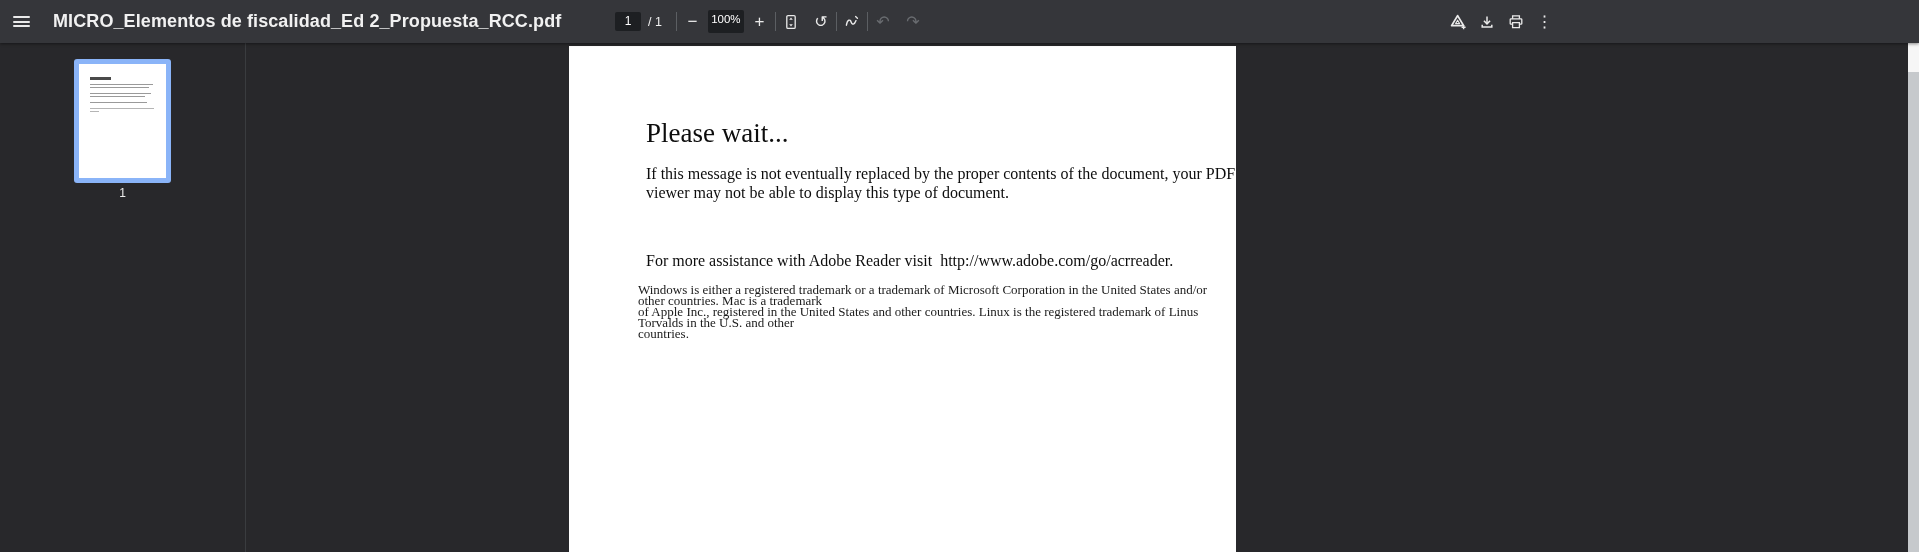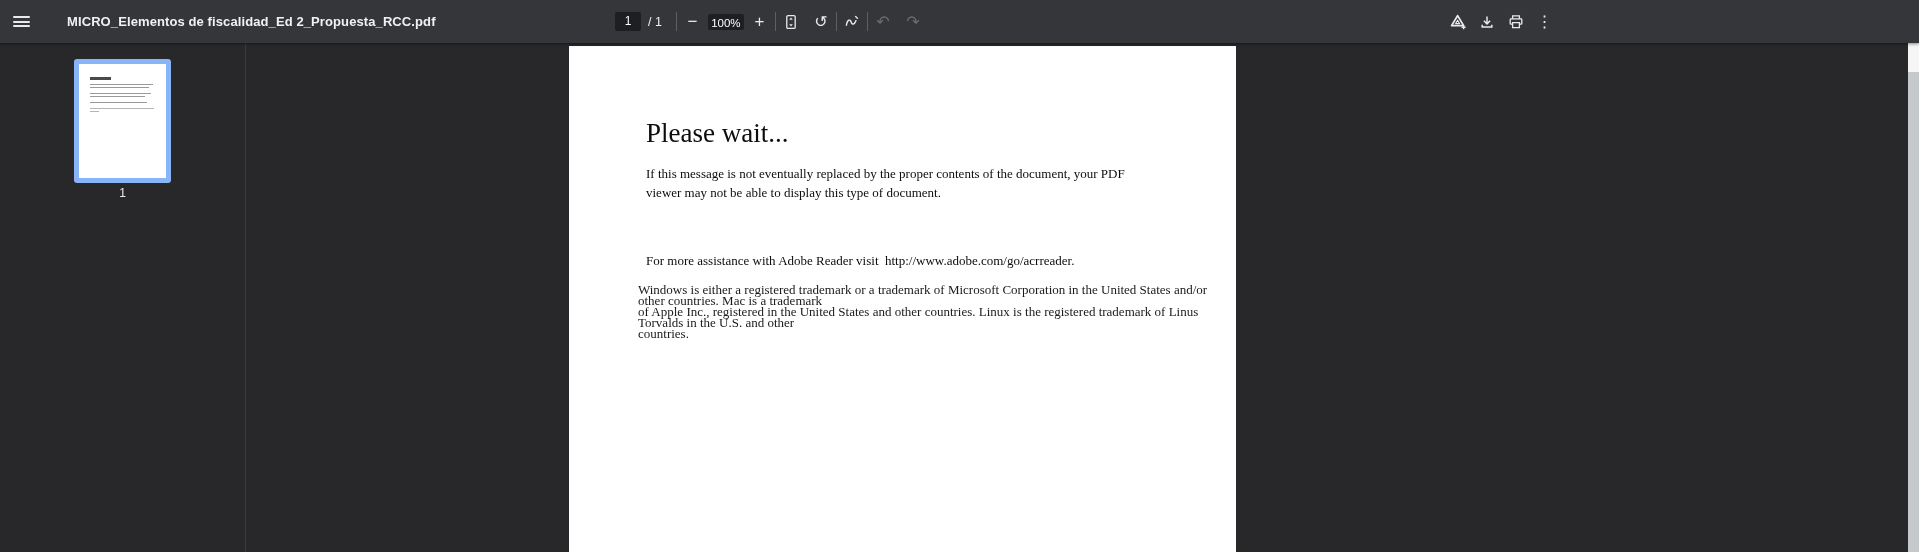--- a/index.html
+++ b/index.html
@@ -7,32 +7,32 @@
               font-family:"Liberation Sans", sans-serif; }
   .app { position:relative; width:1919px; height:552px; background:#28282b; overflow:hidden; }
 
   
   .toolbar { position:absolute; left:0; top:0; width:1919px; height:43px;
              background:#35363a; box-shadow:0 1px 3px rgba(0,0,0,.45); z-index:10; }
   .tb-left { position:absolute; left:0; top:0; height:43px; display:flex; align-items:center; }
   .menu-btn { width:43px; height:43px; display:flex; align-items:center; justify-content:center; cursor:pointer; }
   .hamburger { width:17px; height:11px; display:flex; flex-direction:column; justify-content:space-between; }
   .hamburger span { display:block; height:2px; background:#eaeaea; border-radius:1px; }
-  .doc-title { color:#f1f1f1; font-size:13px; font-weight:600; margin-left:24px; white-space:nowrap; letter-spacing:.1px; }
+  .doc-title { color:#f1f1f1; font-size:18px; font-weight:600; margin-left:10px; white-space:nowrap; letter-spacing:.1px; }
 
   .tb-center { position:absolute; left:615px; top:0; height:43px; display:flex; align-items:center; }
   .page-box { width:26px; height:19px; background:#1d1f22; border-radius:2px; color:#ffffff;
               font-size:12px; text-align:center; line-height:19px; }
   .page-of { color:#f1f1f1; font-size:12.5px; margin-left:7px; white-space:pre; }
   .sep { width:1px; height:19px; background:#5c5f63; margin:0 0; }
   .sep1 { margin-left:14px; }
   .tb-btn { height:43px; display:flex; align-items:center; justify-content:center; cursor:pointer; color:#eaeaea; }
   .glyph { font-size:17px; color:#eaeaea; line-height:1; }
   .zoom-out { width:31px; }
-  .zoom-level { width:36px; height:16px; background:#1d1f22; border-radius:2px; color:#ffffff;
+  .zoom-level { width:36px; height:23px; background:#1d1f22; border-radius:2px; color:#ffffff;
                 font-size:11.5px; text-align:center; line-height:19px; }
   .zoom-in { width:31px; }
   .icon-btn { width:30px; }
   .disabled .glyph, .disabled svg { color:#6f7276; opacity:.9; }
   .rot { font-size:16px; }
   .undo-redo { font-size:16px; color:#6f7276; }
 
   .tb-right { position:absolute; left:1443px; top:0; height:43px; display:flex; align-items:center; }
   .tb-right .icon-btn { width:29px; }
   .kebab { font-size:16px; color:#eaeaea; }
@@ -50,21 +50,21 @@
   .mini-h { width:21px; height:3px; background:#4a4a4a; margin-bottom:4px; }
   .mini-l { height:1px; background:#9a9a9a; margin-bottom:2px; }
   .mini-gap { height:3px; }
   .thumb-label { position:absolute; left:74px; top:143px; width:97px; text-align:center;
                  color:#ebebeb; font-size:12px; }
 
   
   .pdf-page { position:absolute; left:569px; top:46px; width:667px; height:544px; background:#ffffff;
               font-family:"Liberation Serif", serif; color:#0d0d0d; }
   .heading { position:absolute; left:77px; top:72px; font-size:27px; line-height:31px; white-space:pre-wrap; }
-  .para { position:absolute; left:77px; font-size:13px; line-height:18.6px; white-space:pre-wrap; }
+  .para { position:absolute; left:77px; font-size:16px; line-height:18.6px; white-space:pre-wrap; }
   .p1 { top:119px; } .p2 { top:164px; } .p3 { top:206px; }
   .fine { position:absolute; left:69px; top:238px; font-size:13px; line-height:11px;
           white-space:pre-wrap; color:#1a1a1a; }
 
   
   .vscroll { position:absolute; right:0; top:43px; width:11px; height:509px; background:#c6c9cc; }
   .vthumb { position:absolute; left:0; top:0; width:11px; height:29px; background:#f6f6f6; cursor:pointer; }
 </style>
 </head>
 <body>

